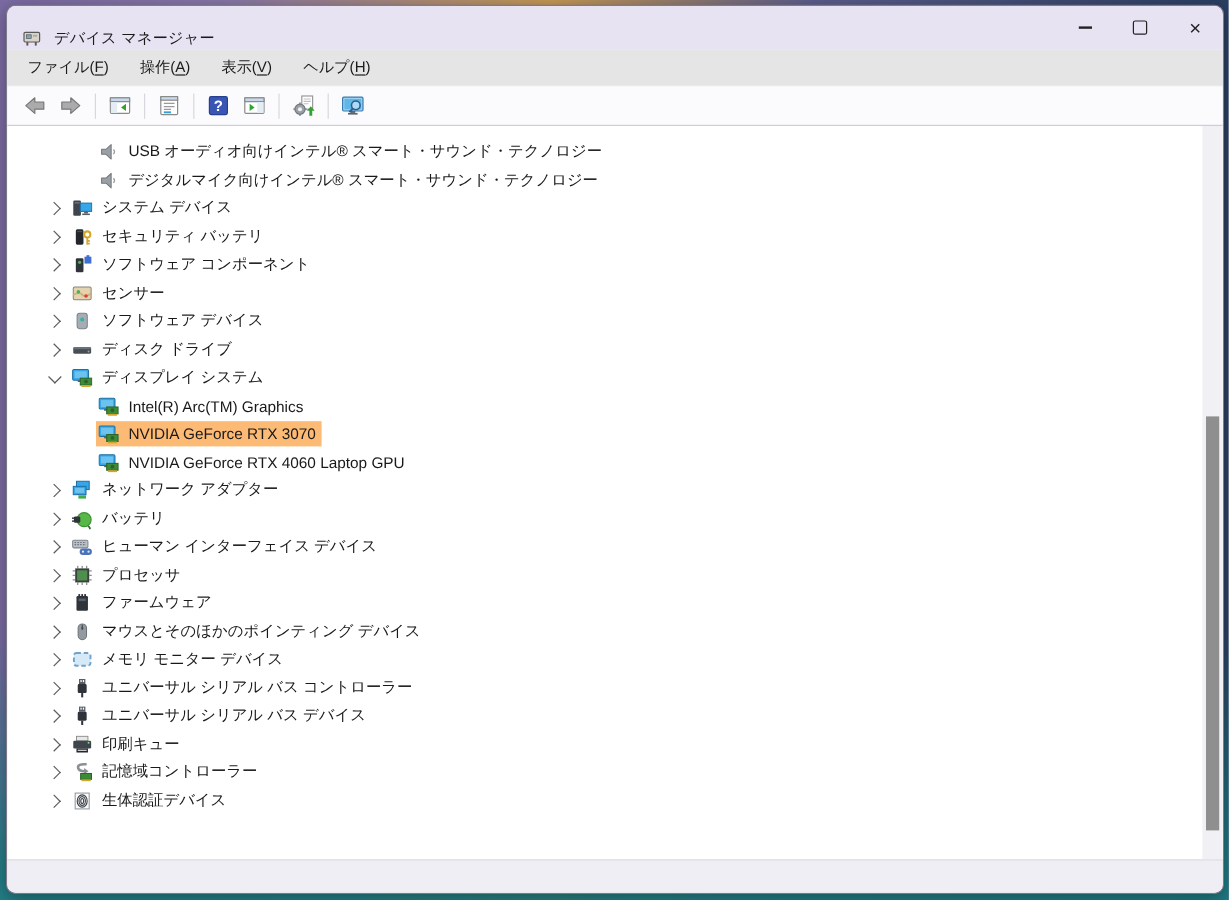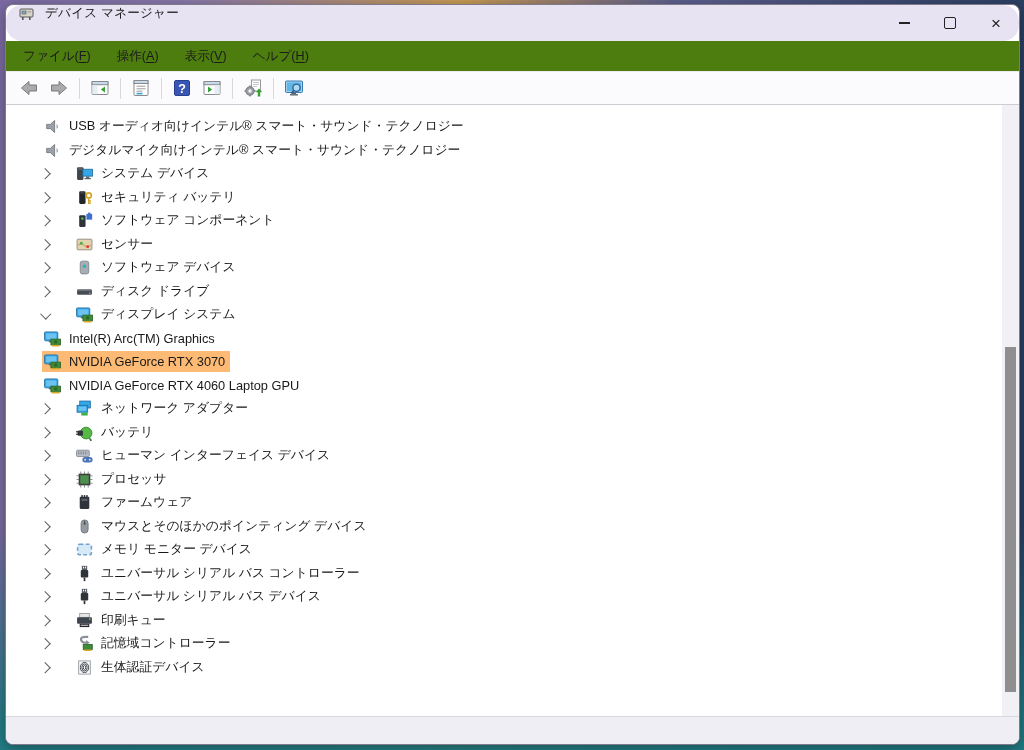--- a/index.html
+++ b/index.html
@@ -15,43 +15,43 @@
       linear-gradient(180deg, rgba(31,126,132,0) 70%, rgba(31,126,132,.95) 97%),
       linear-gradient(90deg,#7b6ba3 0%,#8878ab 18%,#c89a55 45%,#5d5f8e 66%,#2b3f62 100%);
   }
   .window{
     position:absolute;left:5px;top:4px;right:4px;bottom:5px;
     background:#fff;border:1px solid #7f7a8a;border-radius:8px;
     overflow:hidden;display:flex;flex-direction:column;
     box-shadow:0 3px 14px rgba(0,0,0,.35);
   }
   
-  .titlebar{height:36px;flex:0 0 auto;background:#e7e3f3;display:flex;align-items:flex-start;padding-left:12px;border-radius:16px;}
+  .titlebar{height:36px;flex:0 0 auto;background:#e7e3f3;display:flex;align-items:flex-end;padding-left:12px;}
   .app-icon{width:18px;height:18px;margin-right:9px;flex:0 0 auto;}
   .title-text{font-size:12.6px;color:#1b1b1b;letter-spacing:.2px;}
   .win-controls{margin-left:auto;display:flex;height:100%;}
   .win-btn{width:46px;height:100%;display:flex;align-items:center;justify-content:center;color:#222;}
   .glyph-min{width:11px;height:1.3px;background:#222;}
   .glyph-max{width:10px;height:10px;border:1.2px solid #222;border-radius:2px;}
   .glyph-close{font-size:17px;line-height:1;font-weight:300;}
   
-  .menubar{height:30px;flex:0 0 auto;background:#4d7c0f;display:flex;align-items:center;padding-left:7px;border-bottom:1px solid #ecebf0;}
+  .menubar{height:30px;flex:0 0 auto;background:#e5e5e5;display:flex;align-items:center;padding-left:7px;border-bottom:1px solid #ecebf0;}
   .menu-item{padding:4px 10px;margin-right:6px;font-size:12.6px;color:#1b1b1b;border-radius:3px;}
   .menu-item u{text-decoration:underline;text-underline-offset:2px;}
   
   .toolbar{height:32px;flex:0 0 auto;background:#fbfafd;display:flex;align-items:center;padding-left:8px;border-bottom:1px solid #cfcdd4;}
   .tool-btn{width:30px;height:26px;display:flex;align-items:center;justify-content:center;border-radius:3px;}
   .tool-btn svg{width:20px;height:20px;display:block;}
   .tb-sep{width:1px;height:21px;background:#d9d7dd;margin:0 5px;flex:0 0 auto;}
   
   .content{flex:1 1 auto;position:relative;background:#fff;overflow:hidden;}
   .tree{position:absolute;left:0;top:0;right:17px;bottom:0;padding-top:10px;overflow:hidden;}
   .tree-row{height:23.5px;display:flex;align-items:center;white-space:nowrap;}
-  .lvl1{padding-left:28px;gap:16px;}
-  .lvl2{padding-left:36px;text-align:right;}
+  .lvl1{padding-left:28px;}
+  .lvl2{padding-left:74px;text-align:right;}
   .chev-box{width:24px;height:100%;display:flex;align-items:center;justify-content:center;flex:0 0 auto;}
   .chev{width:6.5px;height:6.5px;border-right:1.3px solid #5d5d5d;border-bottom:1.3px solid #5d5d5d;}
   .chev.collapsed{transform:rotate(-45deg);margin-left:-2px;}
   .chev.expanded{transform:rotate(45deg);margin-top:-3px;}
   .row-inner{display:flex;align-items:center;height:21px;padding:0 5px 0 2px;}
   .row-inner.selected{background:#fdba74;}
   .tree-icon{width:17px;height:17px;margin-right:8px;flex:0 0 auto;}
   .tree-icon svg{width:17px;height:17px;display:block;}
   .tree-label{font-size:12.8px;color:#191919;}
   

